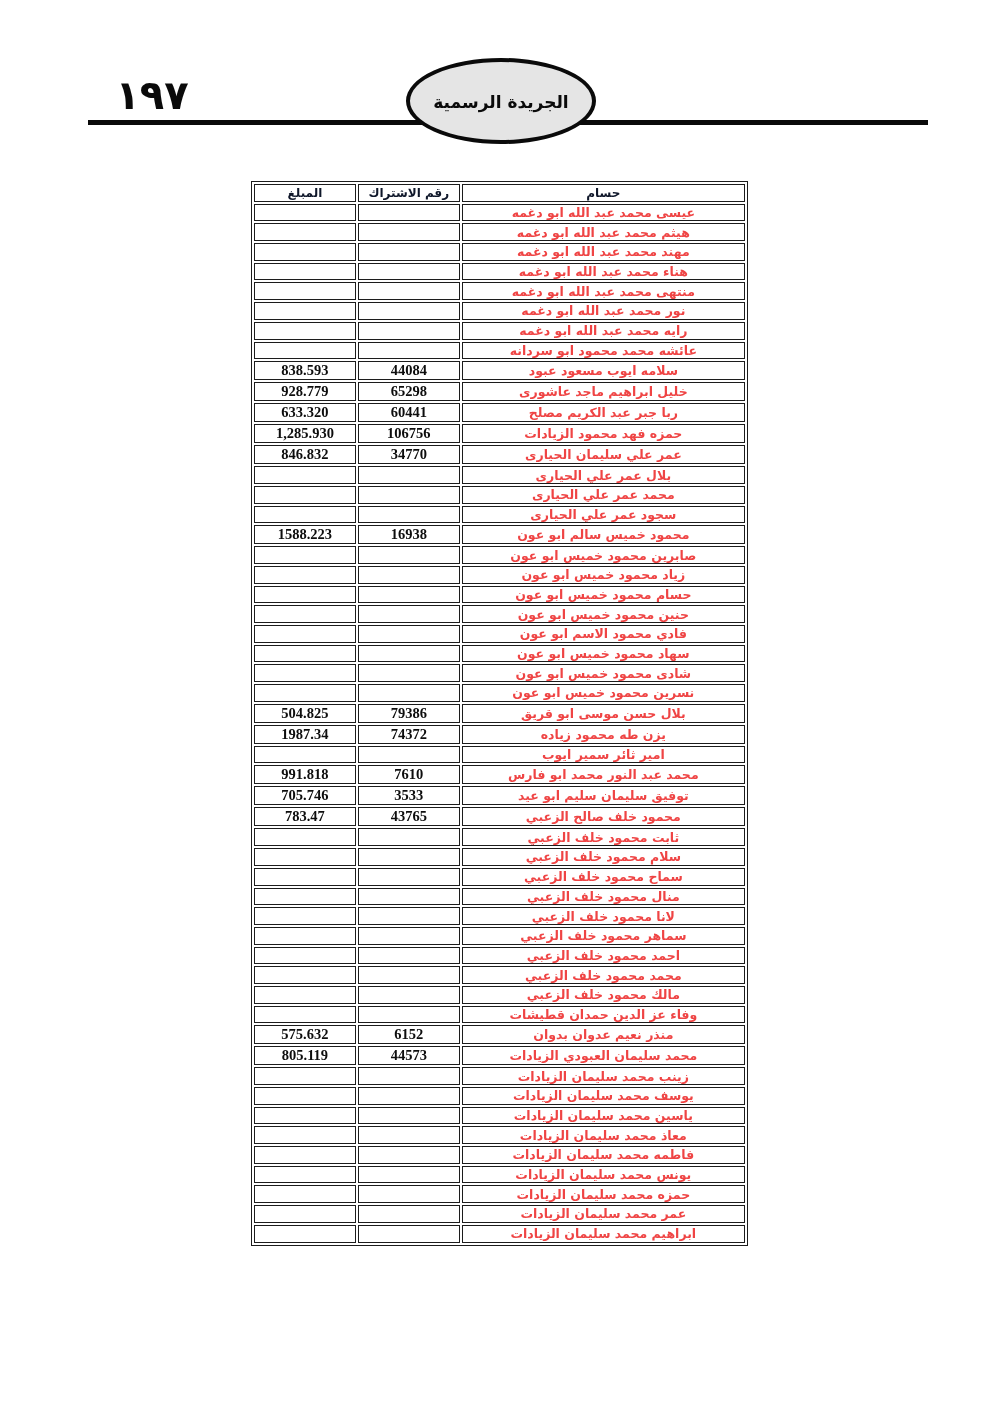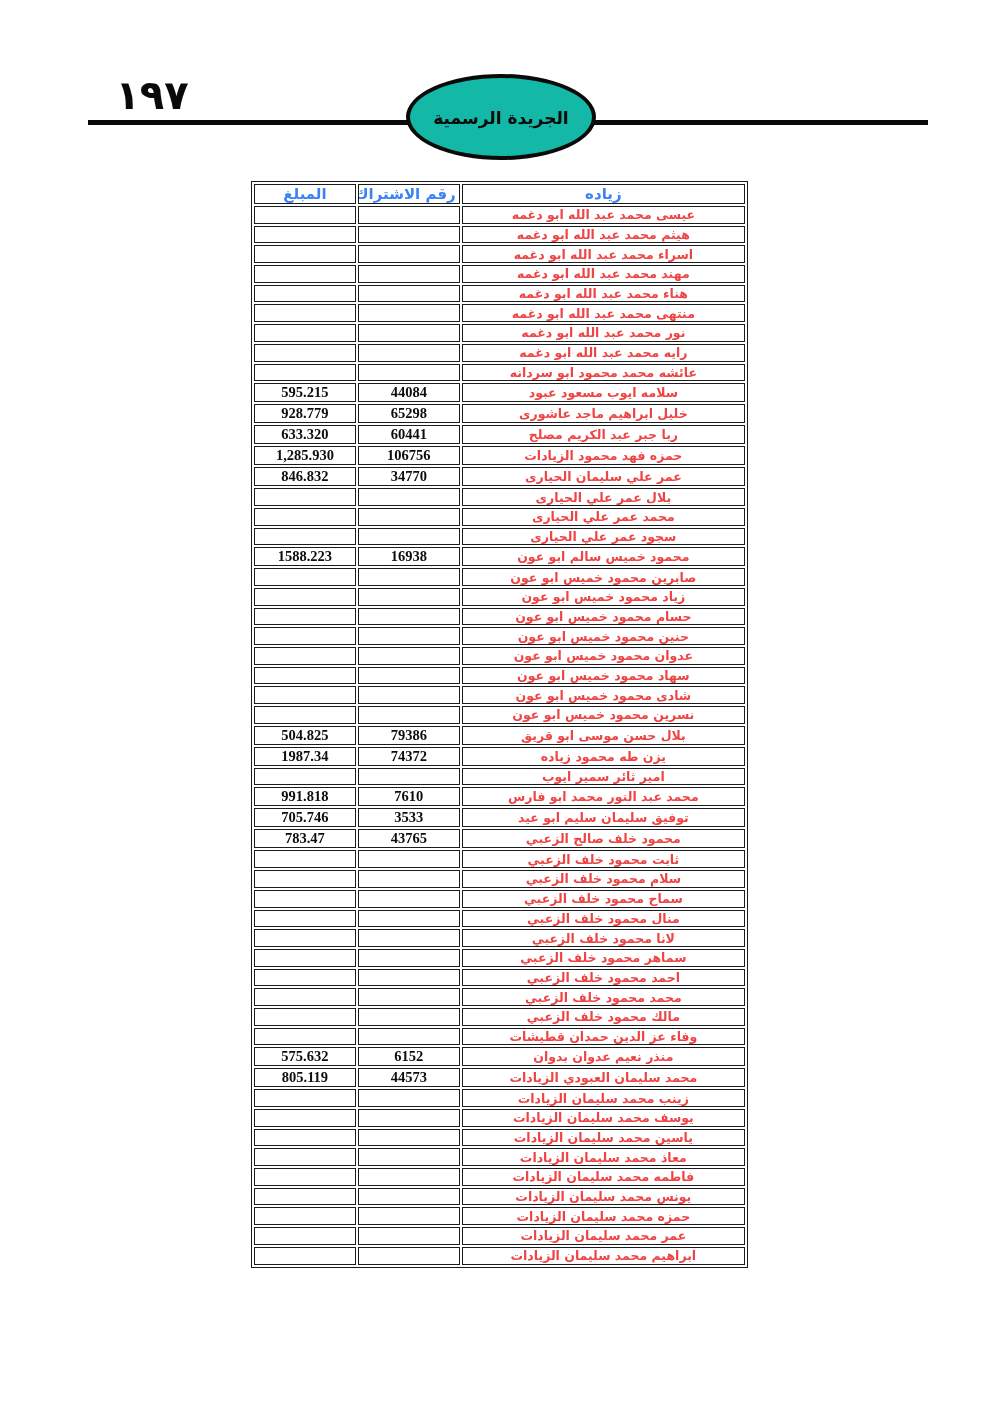--- a/index.html
+++ b/index.html
@@ -29,24 +29,24 @@
     position: absolute;
     left: 88px;
     top: 120px;
     width: 849px;
     height: 5px;
     background: #0a0a0a;
   }
   #banner-ellipse {
     position: absolute;
     left: 406px;
-    top: 74px;
+    top: 58px;
     width: 190px;
     height: 86px;
-    background: #14b8a6;
+    background: #e5e5e5;
     border: 4px solid #0a0a0a;
     border-radius: 50%;
     box-sizing: border-box;
     display: flex;
     align-items: center;
     justify-content: center;
   }
   #banner-title {
     font-size: 17px;
     font-weight: bold;
@@ -77,22 +77,22 @@
     height: 15.7px;
     padding: 0 3px;
     text-align: center;
     vertical-align: middle;
     overflow: hidden;
     white-space: nowrap;
   }
   #list-table th {
     font-family: "DejaVu Sans", sans-serif;
     font-weight: bold;
-    font-size: 15px;
-    color: #3b82f6;
+    font-size: 12px;
+    color: #0f172a;
   }
   #list-table td.name {
     font-family: "DejaVu Sans", sans-serif;
     font-weight: bold;
     font-size: 12.5px;
     color: #ef4444;
     direction: rtl;
   }
   #list-table td.num {
     font-family: "Liberation Serif", "DejaVu Serif", serif;
@@ -116,42 +116,37 @@
   </div>
 
   <table id="list-table">
     <colgroup>
       <col class="c-name">
       <col class="c-sub">
       <col class="c-amount">
     </colgroup>
     <thead>
       <tr>
-        <th>زياده</th>
+        <th>حسام</th>
         <th>رقم الاشتراك</th>
         <th>المبلغ</th>
       </tr>
     </thead>
     <tbody>
         <tr>
           <td class="name">عيسى محمد عبد الله ابو دغمه</td>
           <td class="num"></td>
           <td class="num"></td>
         </tr>
         <tr>
           <td class="name">هيثم محمد عبد الله ابو دغمه</td>
           <td class="num"></td>
           <td class="num"></td>
         </tr>
         <tr>
-          <td class="name">اسراء محمد عبد الله ابو دغمه</td>
-          <td class="num"></td>
-          <td class="num"></td>
-        </tr>
-        <tr>
           <td class="name">مهند محمد عبد الله ابو دغمه</td>
           <td class="num"></td>
           <td class="num"></td>
         </tr>
         <tr>
           <td class="name">هناء محمد عبد الله ابو دغمه</td>
           <td class="num"></td>
           <td class="num"></td>
         </tr>
         <tr>
@@ -170,21 +165,21 @@
           <td class="num"></td>
         </tr>
         <tr>
           <td class="name">عائشه محمد محمود ابو سردانه</td>
           <td class="num"></td>
           <td class="num"></td>
         </tr>
         <tr>
           <td class="name">سلامه ايوب مسعود عبود</td>
           <td class="num">44084</td>
-          <td class="num">595.215</td>
+          <td class="num">838.593</td>
         </tr>
         <tr>
           <td class="name">خليل ابراهيم ماجد عاشورى</td>
           <td class="num">65298</td>
           <td class="num">928.779</td>
         </tr>
         <tr>
           <td class="name">ربا جبر عبد الكريم مصلح</td>
           <td class="num">60441</td>
           <td class="num">633.320</td>
@@ -233,21 +228,21 @@
           <td class="name">حسام محمود خميس ابو عون</td>
           <td class="num"></td>
           <td class="num"></td>
         </tr>
         <tr>
           <td class="name">حنين محمود خميس ابو عون</td>
           <td class="num"></td>
           <td class="num"></td>
         </tr>
         <tr>
-          <td class="name">عدوان محمود خميس ابو عون</td>
+          <td class="name">فادي محمود الاسم ابو عون</td>
           <td class="num"></td>
           <td class="num"></td>
         </tr>
         <tr>
           <td class="name">سهاد محمود خميس ابو عون</td>
           <td class="num"></td>
           <td class="num"></td>
         </tr>
         <tr>
           <td class="name">شادى محمود خميس ابو عون</td>

